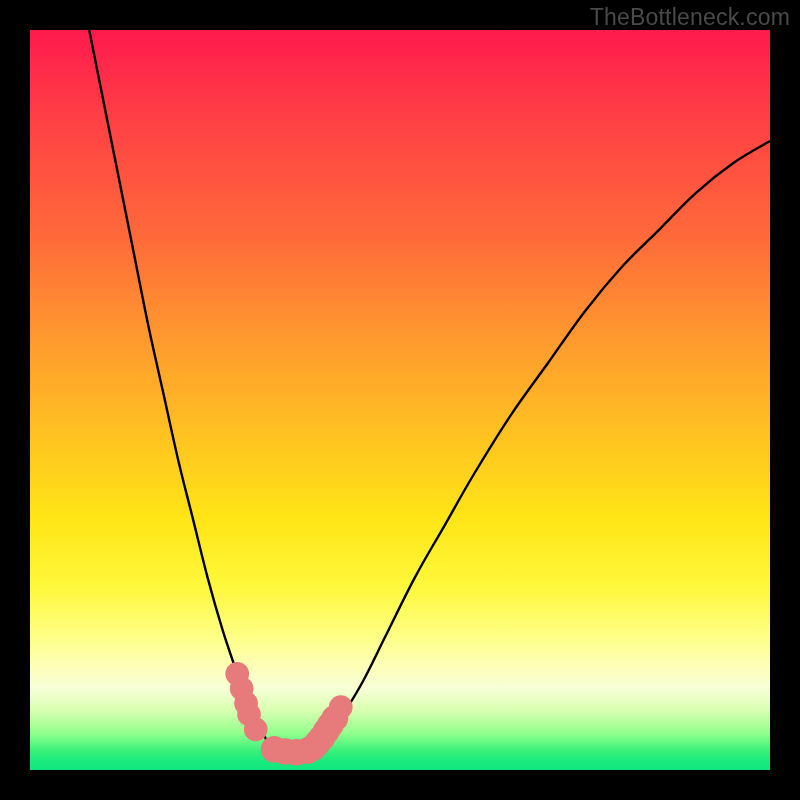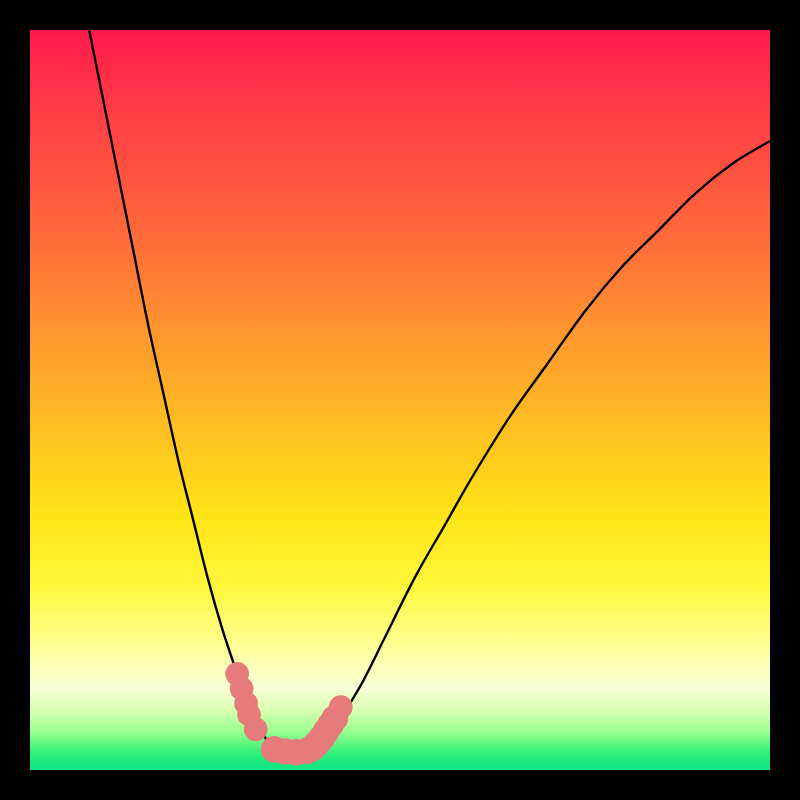--- a/index.html
+++ b/index.html
@@ -85,13 +85,14 @@
           <circle cx="287.11999999999995" cy="713.36" r="13.320000000000002" fill="#e77a7a"></circle>
           <circle cx="291.55999999999995" cy="708.18" r="13.320000000000002" fill="#e77a7a"></circle>
           <circle cx="296" cy="701.52" r="13.320000000000002" fill="#e77a7a"></circle>
           <circle cx="300.44" cy="694.86" r="13.320000000000002" fill="#e77a7a"></circle>
           <circle cx="304.88000000000005" cy="688.2" r="13.320000000000002" fill="#e77a7a"></circle>
           <circle cx="310.8" cy="677.1" r="11.84" fill="#e77a7a"></circle>
         </g>
     </svg>
   </div>
 
+  <div class="watermark">TheBottleneck.com</div>
 </div>
 
 </body></html>

